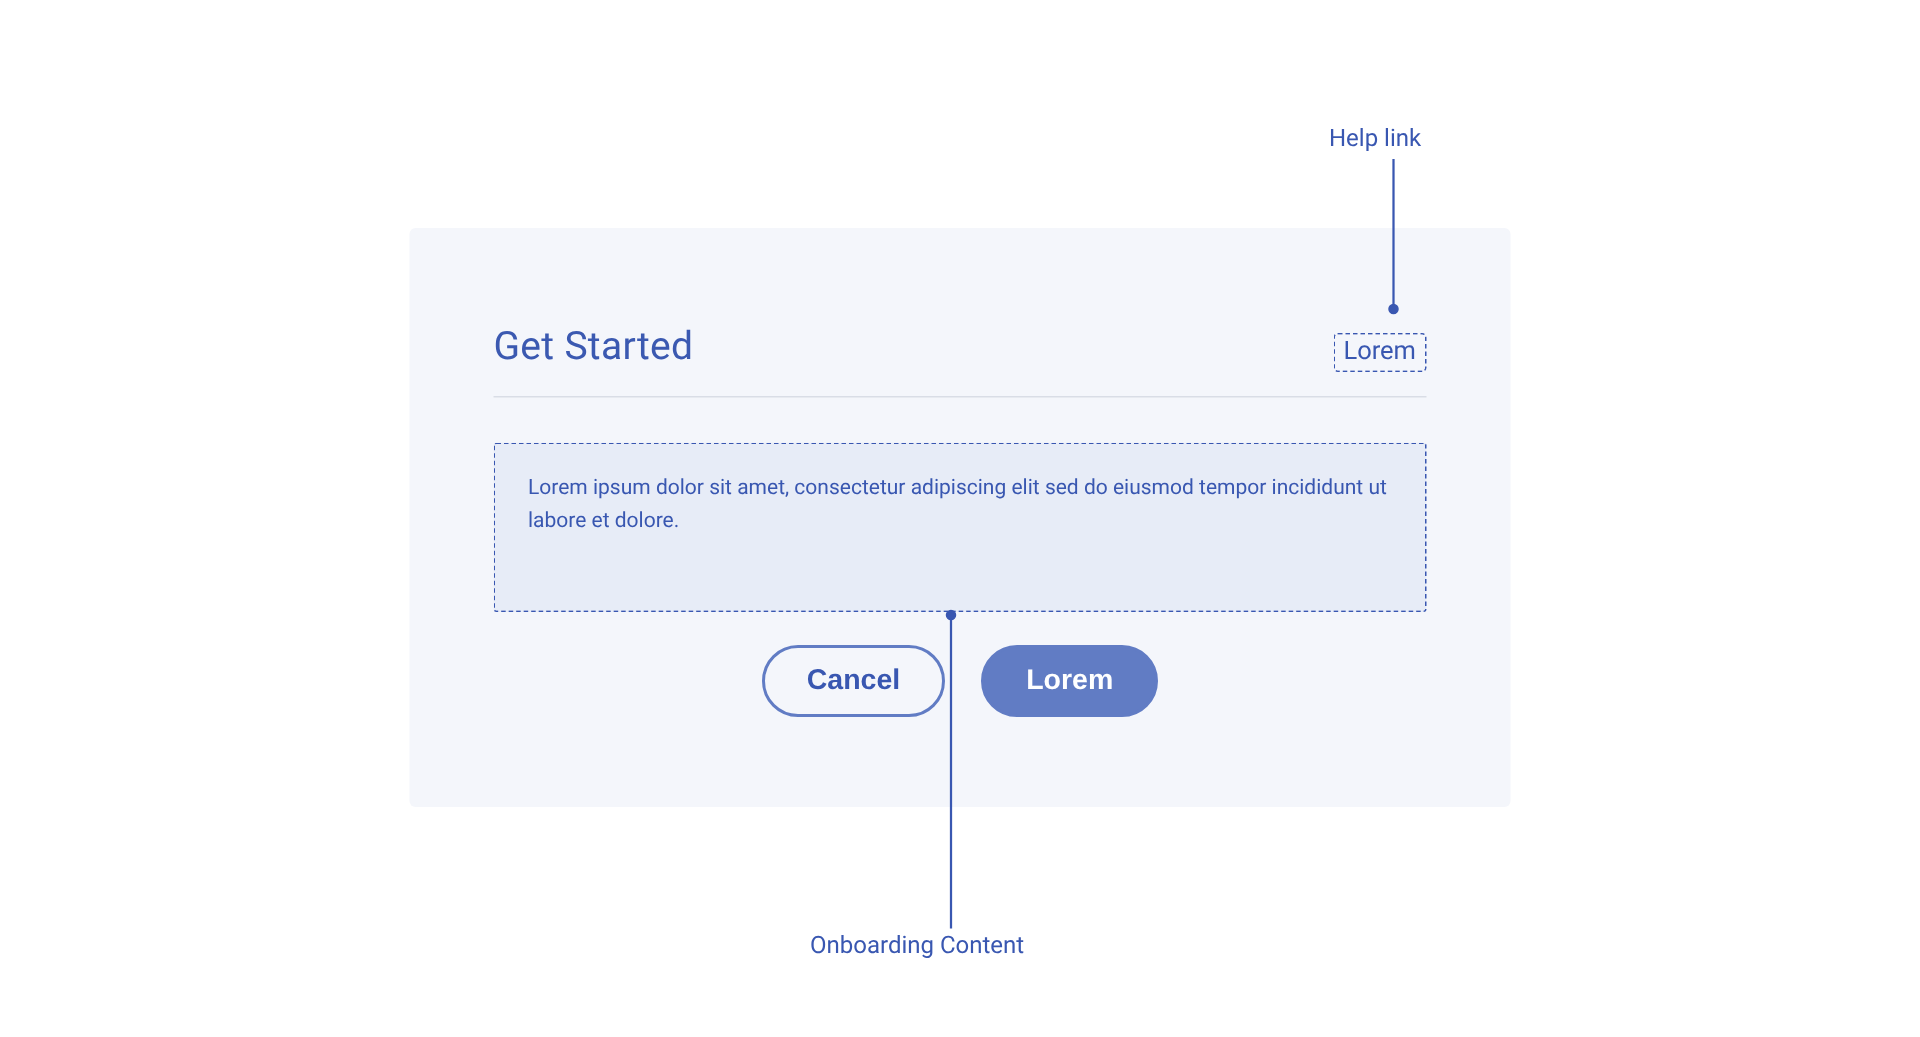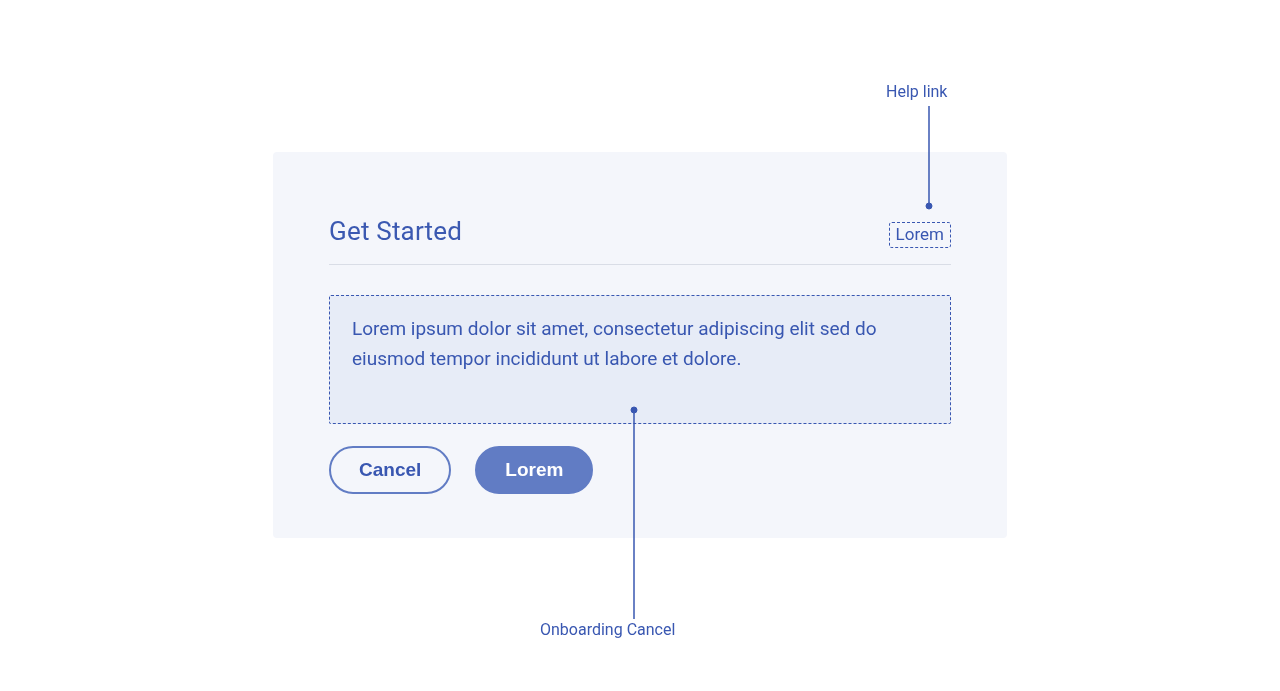--- a/index.html
+++ b/index.html
@@ -62,30 +62,30 @@
     border: 0;
     border-top: 1.5px solid var(--divider);
   }
 
   .content-box {
     margin-top: 30px;
     border: 1.5px dashed var(--dashed);
     background: var(--content-bg);
     border-radius: 2px;
     padding: 18px 22px 48px 22px;
-    font-size: 19px;
+    font-size: 14px;
     line-height: 1.6;
     color: var(--ink);
     position: relative;
   }
 
   .footer {
     margin-top: 22px;
     display: flex;
-    justify-content: flex-start;
+    justify-content: center;
     gap: 24px;
   }
   .btn {
     height: 48px;
     padding: 0 28px;
     border-radius: 999px;
     font-size: 19px;
     font-weight: 600;
     display: inline-flex;
     align-items: center;
@@ -147,13 +147,13 @@
 <div class="callout-label" style="left: 886px; top: 82px;">Help link</div>
 <svg class="leader" style="left: 927px; top: 106px;" width="4" height="105">
   <line x1="2" y1="0" x2="2" y2="97" stroke-width="1.5"></line>
   <circle class="dot" cx="2" cy="100" r="3"></circle>
 </svg>
 
 <svg class="leader" style="left: 632px; top: 407px;" width="4" height="212">
   <circle class="dot" cx="2" cy="3" r="3"></circle>
   <line x1="2" y1="6" x2="2" y2="212" stroke-width="1.5"></line>
 </svg>
-<div class="callout-label" style="left: 540px; top: 620px;">Onboarding Cancel</div>
+<div class="callout-label" style="left: 540px; top: 620px;">Onboarding Content</div>
 
 </body></html>

